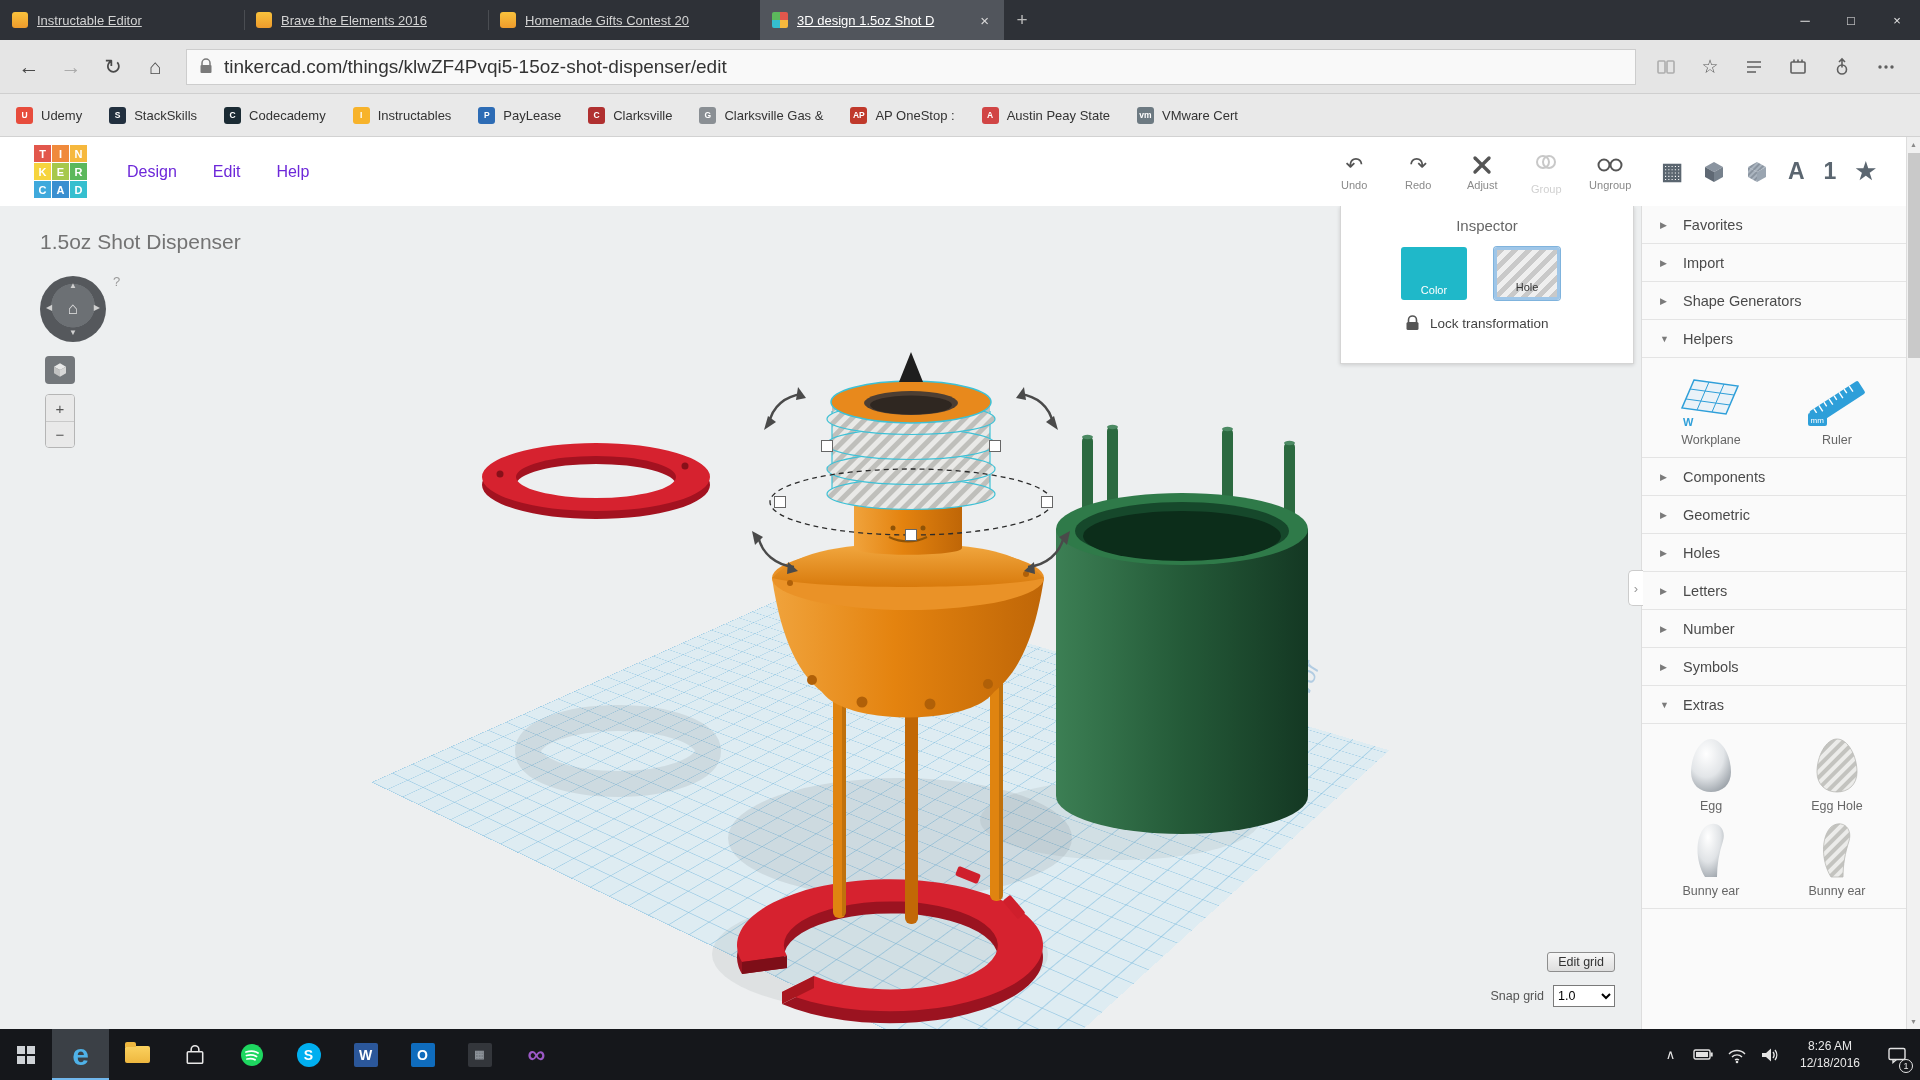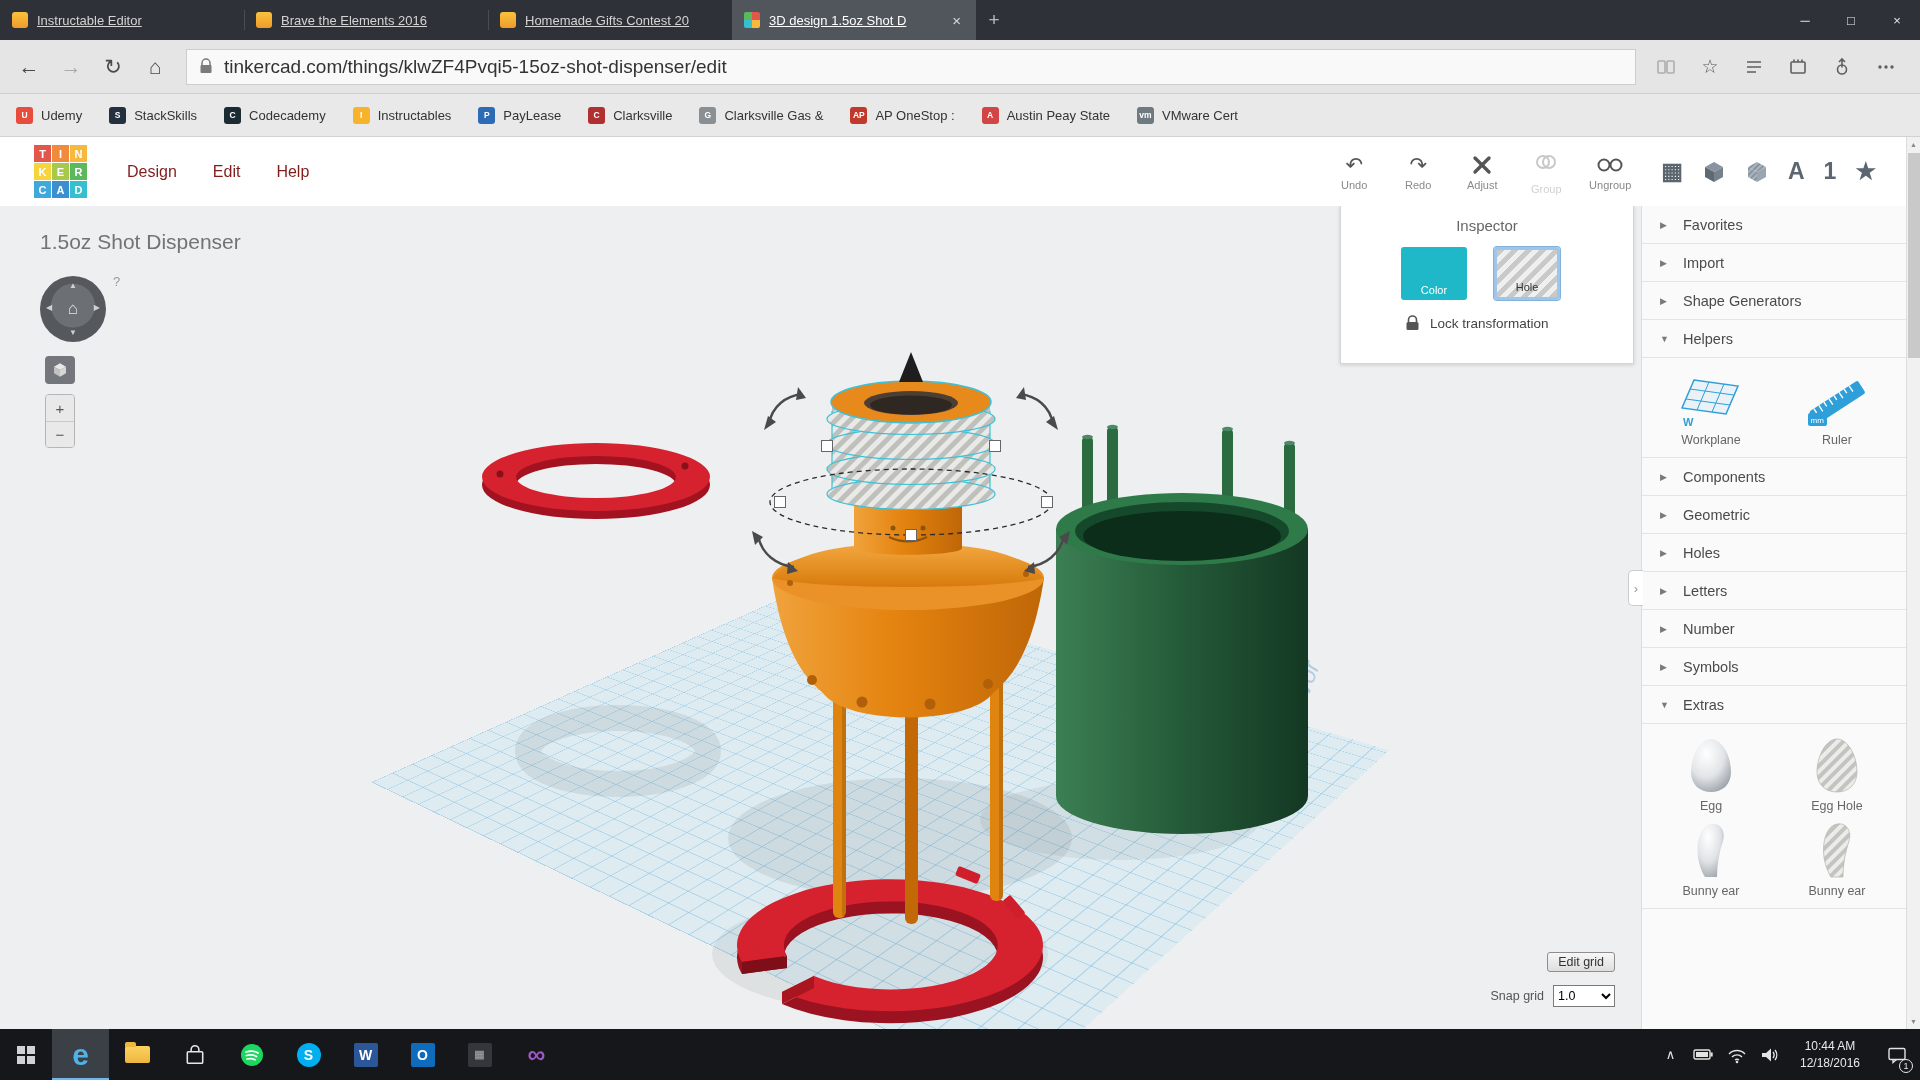--- a/index.html
+++ b/index.html
@@ -4,21 +4,21 @@
 <style>
   * { box-sizing: border-box; margin: 0; padding: 0; }
   html,body { width:1920px; height:1080px; overflow:hidden; }
   body { font-family:"Liberation Sans", sans-serif; }
   .screen { width:1920px; height:1080px; display:flex; flex-direction:column; position:relative; background:#edeff0; }
 
   
   .titlebar { height:40px; background:#2e3137; display:flex; align-items:stretch; color:#d3d3d3; flex:0 0 auto; }
   .tab { width:244px; display:flex; align-items:center; gap:9px; padding:0 12px; font-size:13px; position:relative; cursor:default; }
   .tab + .tab::before { content:""; position:absolute; left:0; top:10px; bottom:10px; width:1px; background:#4a4d52; }
-  .tab.active { background:#51555c; color:#fff; }
+  .tab.active { background:#51555c; color:#fff;margin-left:28px; }
   .tab.active::before { display:none; }
   .favicon { width:16px; height:16px; flex:0 0 auto; border-radius:3px; }
   .favicon.robot { background:linear-gradient(#f9c23c,#ee9b2c); }
   .favicon.tinkercad { border-radius:2px;
     background: conic-gradient(#e2574c 0 25%, #f6b83d 0 50%, #35bfcf 0 75%, #5cb85c 0); }
   .tab-title { overflow:hidden; white-space:nowrap; text-overflow:ellipsis; flex:1;text-decoration:underline; }
   .tab-close { font-size:15px; color:#d9d9d9; padding:0 3px; }
   .newtab { width:36px; display:flex; align-items:center; justify-content:center; font-size:19px; color:#b9b9b9; }
   .win-controls { margin-left:auto; display:flex; }
   .win-btn { width:46px; display:flex; align-items:center; justify-content:center; font-size:13px; color:#e6e6e6; }
@@ -39,21 +39,21 @@
   .fav { display:flex; align-items:center; gap:8px; }
   .fav-ico { width:17px; height:17px; border-radius:3px; color:#fff; font-size:8.5px; font-weight:bold; display:flex; align-items:center; justify-content:center; overflow:hidden; }
 
   
   .appheader { height:69px; background:#fff; display:flex; align-items:center; padding-left:34px; flex:0 0 auto; position:relative; z-index:5; }
   .logo { display:grid; grid-template-columns:repeat(3,17px); grid-auto-rows:17px; gap:1px; margin-right:40px; }
   .logo span { color:#fff; font-size:11px; font-weight:bold; display:flex; align-items:center; justify-content:center; }
   .l0{background:#e2574c}.l1{background:#f08a3c}.l2{background:#f6b83d}
   .l3{background:#f6d43e}.l4{background:#a6c84b}.l5{background:#5cb85c}
   .l6{background:#3fa9dc}.l7{background:#3a8fd0}.l8{background:#35bfcf}
-  .menu { font-size:16px; color:#7f1d1d; margin-right:36px; }
+  .menu { font-size:16px; color:#6d28d9; margin-right:36px; }
   .hspacer { flex:1; }
   .actions { display:flex; gap:6px; align-items:center; margin-right:22px; }
   .action { width:58px; display:flex; flex-direction:column; align-items:center; gap:1px; }
   .action .ico { height:26px; font-size:21px; color:#555; display:flex; align-items:center; }
   .action .lbl { font-size:11px; color:#8a8a8a; }
   .action.disabled { opacity:.4;gap:8px; }
   .quick-icons { display:flex; gap:19px; align-items:center; margin-right:44px; color:#5b6670; }
   .qi { font-size:23px; font-weight:bold; display:flex; align-items:center; }
 
   
@@ -724,21 +724,21 @@
             <circle cx="10" cy="16" r="1.3" fill="#e3e3e3" stroke="none"></circle>
           </svg>
         </div>
       <div class="tray-ico">
           <svg width="20" height="18" viewBox="0 0 20 18">
             <path d="M2,7 h4 l5,-4.5 v13 l-5,-4.5 H2 Z" fill="#e3e3e3" stroke="none"></path>
             <path d="M13,6 a5,5 0 0 1 0,6 M15,4 a8,8 0 0 1 0,10"></path>
           </svg>
         </div>
       <div class="clock">
-        <div>10:44 AM</div>
+        <div>8:26 AM</div>
         <div>12/18/2016</div>
       </div>
       <div class="tray-ico notif">
         <svg width="20" height="18" viewBox="0 0 20 18">
             <rect x="2" y="2.5" width="16" height="11" rx="1.5"></rect>
             <path d="M6,13.5 L6,16.5 L9.5,13.5"></path>
           </svg>
         <span class="badge">1</span>
       </div>
     </div>

